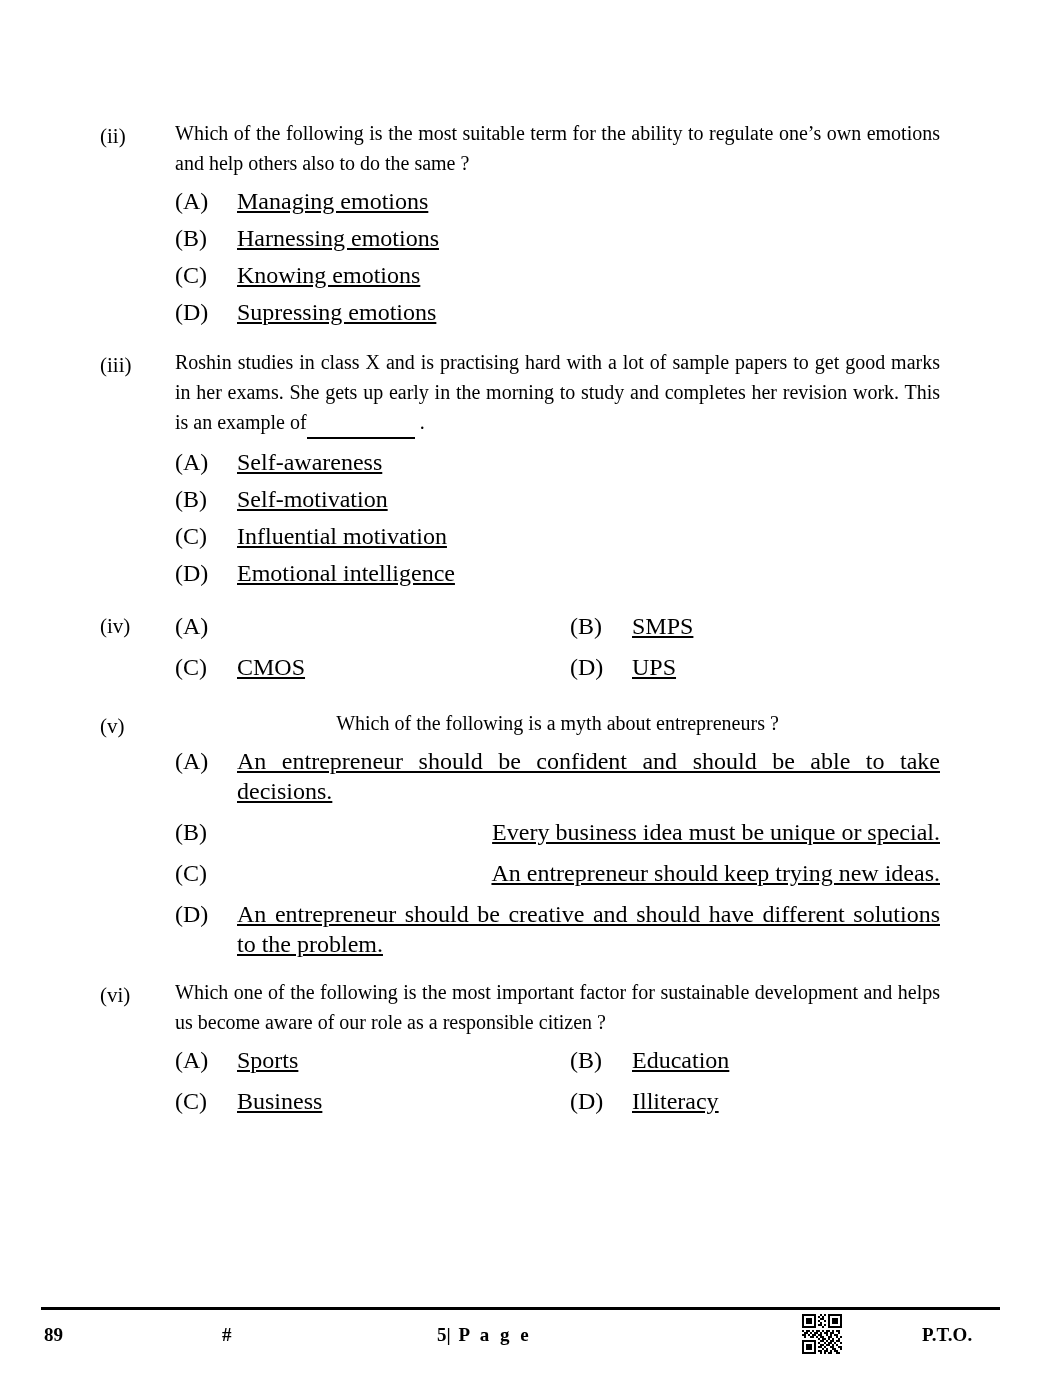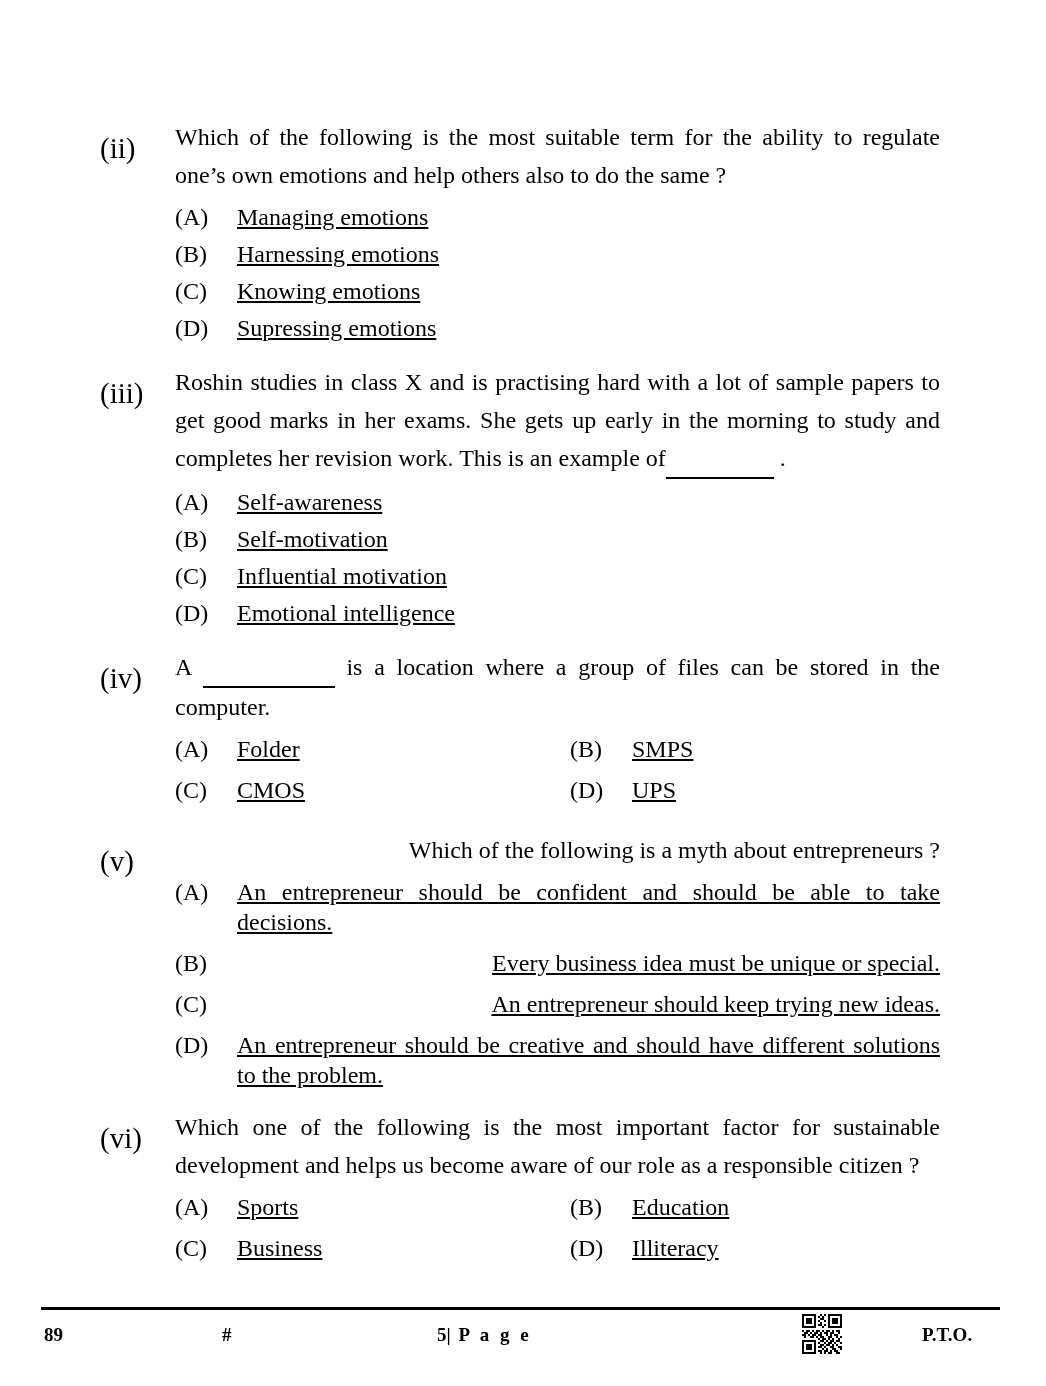--- a/index.html
+++ b/index.html
@@ -31,37 +31,37 @@
   }
 
   
   .q {
     position: relative;
     margin-bottom: 14px;
   }
   .q-num {
     position: absolute;
     left: 0;
-    top: 12px;
+    top: 0;
     width: 70px;
-    font-size: 29px;
+    font-size: 21px;
     line-height: 36.5px;
     text-align: left;
   }
   .q-body {
     margin-left: 75px;
   }
   .q-text {
-    font-size: 24px;
-    line-height: 38px;
+    font-size: 20px;
+    line-height: 30px;
     text-align: justify;
     text-justify: inter-word;
   }
   .q-text.nojust {
-    text-align: right;
+    text-align: center;
   }
   .blank {
     display: inline-block;
     border-bottom: 2px solid #000;
     vertical-align: baseline;
   }
   .blank.w-short { width: 108px; }
   .blank.w-long  { width: 132px; }
 
   
@@ -229,27 +229,25 @@
               <span class="txt">Emotional intelligence</span>
             </div>
           </div>
         </div>
       </div>
     </div>
 
     <div class="q" style="margin-bottom:18px;">
       <div class="q-num">(iv)</div>
       <div class="q-body">
-        <div class="q-text"><span>A</span> <span class="blank w-long">&nbsp;</span> <span>is a location where a group of files can be stored in the computer.</span></div>
         <div class="opts two-col">
           <div class="opt-row">
             <div class="col-a">
               <div class="opt">
                 <span class="lbl">(A)</span>
-                <span class="txt">Folder</span>
               </div>
             </div>
             <div class="col-b">
               <div class="opt">
                 <span class="lbl">(B)</span>
                 <span class="txt">SMPS</span>
               </div>
             </div>
           </div>
           <div class="opt-row">

